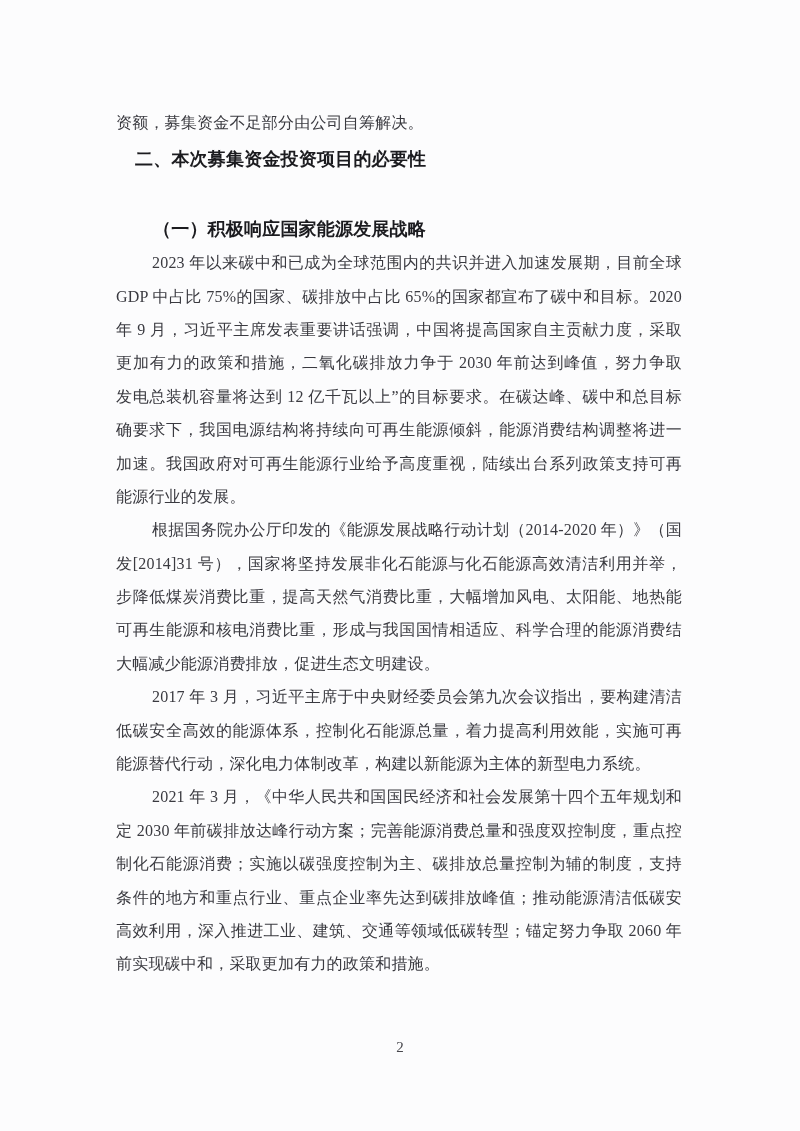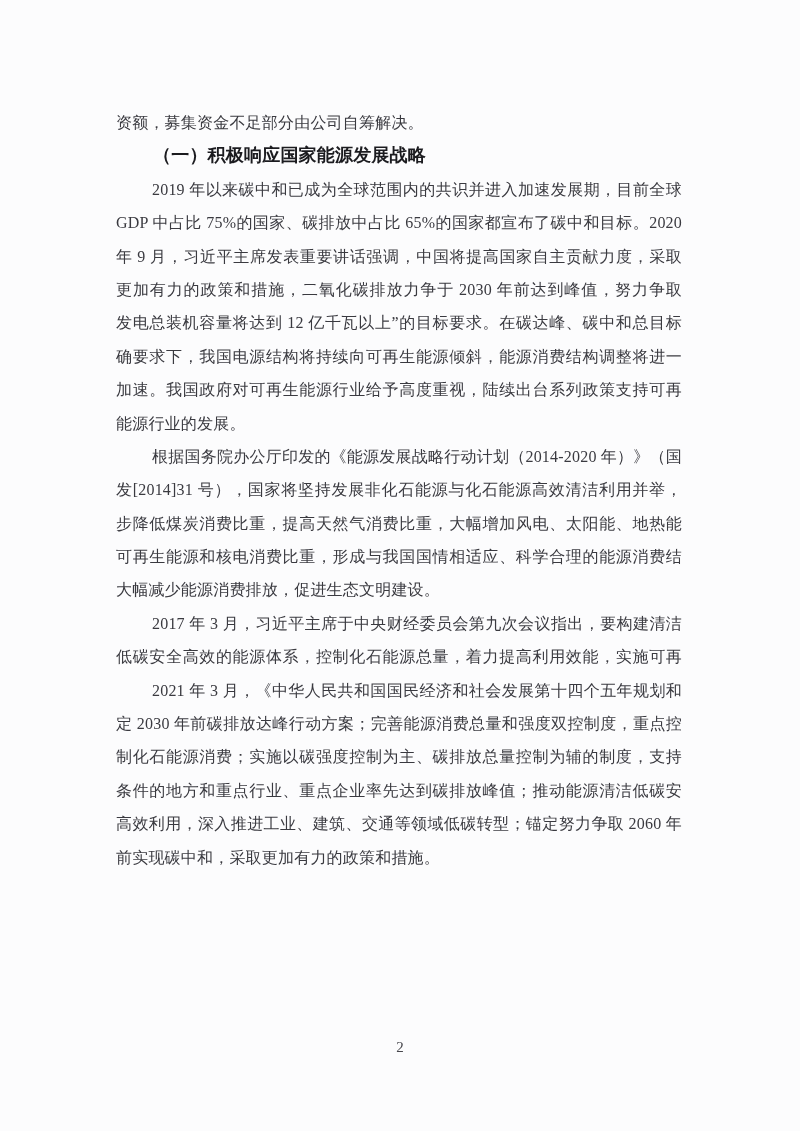--- a/index.html
+++ b/index.html
@@ -38,62 +38,66 @@
   }
   .para.h1 .line, .para.h2 .line{
     font-family:"Liberation Sans", sans-serif;
     font-weight:bold;
     color:var(--heading-ink,#1b1b1f);
     font-size:18px;
     text-align-last:left;
   }
   .para.h1{margin-top:4px;}
   .para.h1 .line{padding-left:19px;}
-  .para.h2 .line{padding-left:37px;}
+  .para.h2 .line{padding-left:37px;margin-top:36px;}
   .page-number{
     position:absolute;
     left:0;top:1036px;
     width:800px;
     text-align:center;
     font-size:15px;
     line-height:22px;
     color:#46464c;
   }
 </style>
 </head>
 <body>
 
 <div class="page" style="--paper: #fcfcfd; --ink: #3a3a40; --heading-ink: #1b1b1f;">
   <div class="content">
       <div class="para body cont">
         <div class="line last">资额，募集资金不足部分由公司自筹解决。</div>
       </div>
+      <div class="para h1">
+        <div class="line last">二、本次募集资金投资项目的必要性</div>
+      </div>
       <div class="para h2">
         <div class="line last">（一）积极响应国家能源发展战略</div>
       </div>
       <div class="para body">
-        <div class="line first">2019 年以来碳中和已成为全球范围内的共识并进入加速发展期，目前全球</div>
+        <div class="line first">2023 年以来碳中和已成为全球范围内的共识并进入加速发展期，目前全球</div>
         <div class="line">GDP 中占比 75%的国家、碳排放中占比 65%的国家都宣布了碳中和目标。2020</div>
         <div class="line">年 9 月，习近平主席发表重要讲话强调，中国将提高国家自主贡献力度，采取</div>
         <div class="line">更加有力的政策和措施，二氧化碳排放力争于 2030 年前达到峰值，努力争取 2060</div>
         <div class="line">发电总装机容量将达到 12 亿千瓦以上”的目标要求。在碳达峰、碳中和总目标明</div>
         <div class="line">确要求下，我国电源结构将持续向可再生能源倾斜，能源消费结构调整将进一步</div>
         <div class="line">加速。我国政府对可再生能源行业给予高度重视，陆续出台系列政策支持可再生</div>
         <div class="line last">能源行业的发展。</div>
       </div>
       <div class="para body">
         <div class="line first">根据国务院办公厅印发的《能源发展战略行动计划（2014-2020 年）》（国办</div>
         <div class="line">发[2014]31 号），国家将坚持发展非化石能源与化石能源高效清洁利用并举，逐</div>
         <div class="line">步降低煤炭消费比重，提高天然气消费比重，大幅增加风电、太阳能、地热能等</div>
         <div class="line">可再生能源和核电消费比重，形成与我国国情相适应、科学合理的能源消费结构，</div>
         <div class="line last">大幅减少能源消费排放，促进生态文明建设。</div>
       </div>
       <div class="para body">
         <div class="line first">2017 年 3 月，习近平主席于中央财经委员会第九次会议指出，要构建清洁</div>
         <div class="line">低碳安全高效的能源体系，控制化石能源总量，着力提高利用效能，实施可再生</div>
+        <div class="line last">能源替代行动，深化电力体制改革，构建以新能源为主体的新型电力系统。</div>
       </div>
       <div class="para body">
         <div class="line first">2021 年 3 月，《中华人民共和国国民经济和社会发展第十四个五年规划和</div>
         <div class="line">定 2030 年前碳排放达峰行动方案；完善能源消费总量和强度双控制度，重点控</div>
         <div class="line">制化石能源消费；实施以碳强度控制为主、碳排放总量控制为辅的制度，支持有</div>
         <div class="line">条件的地方和重点行业、重点企业率先达到碳排放峰值；推动能源清洁低碳安全</div>
         <div class="line">高效利用，深入推进工业、建筑、交通等领域低碳转型；锚定努力争取 2060 年</div>
         <div class="line last">前实现碳中和，采取更加有力的政策和措施。</div>
       </div>
     </div>

